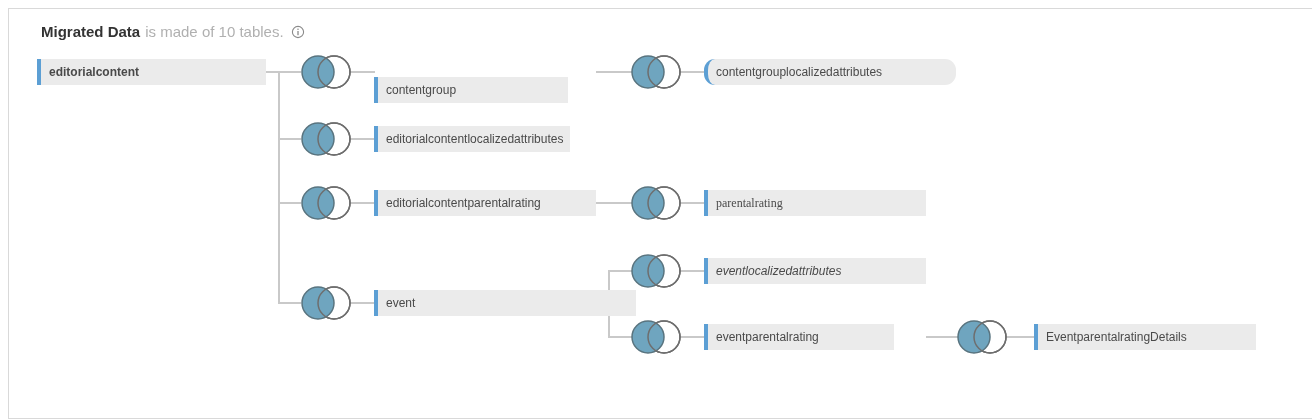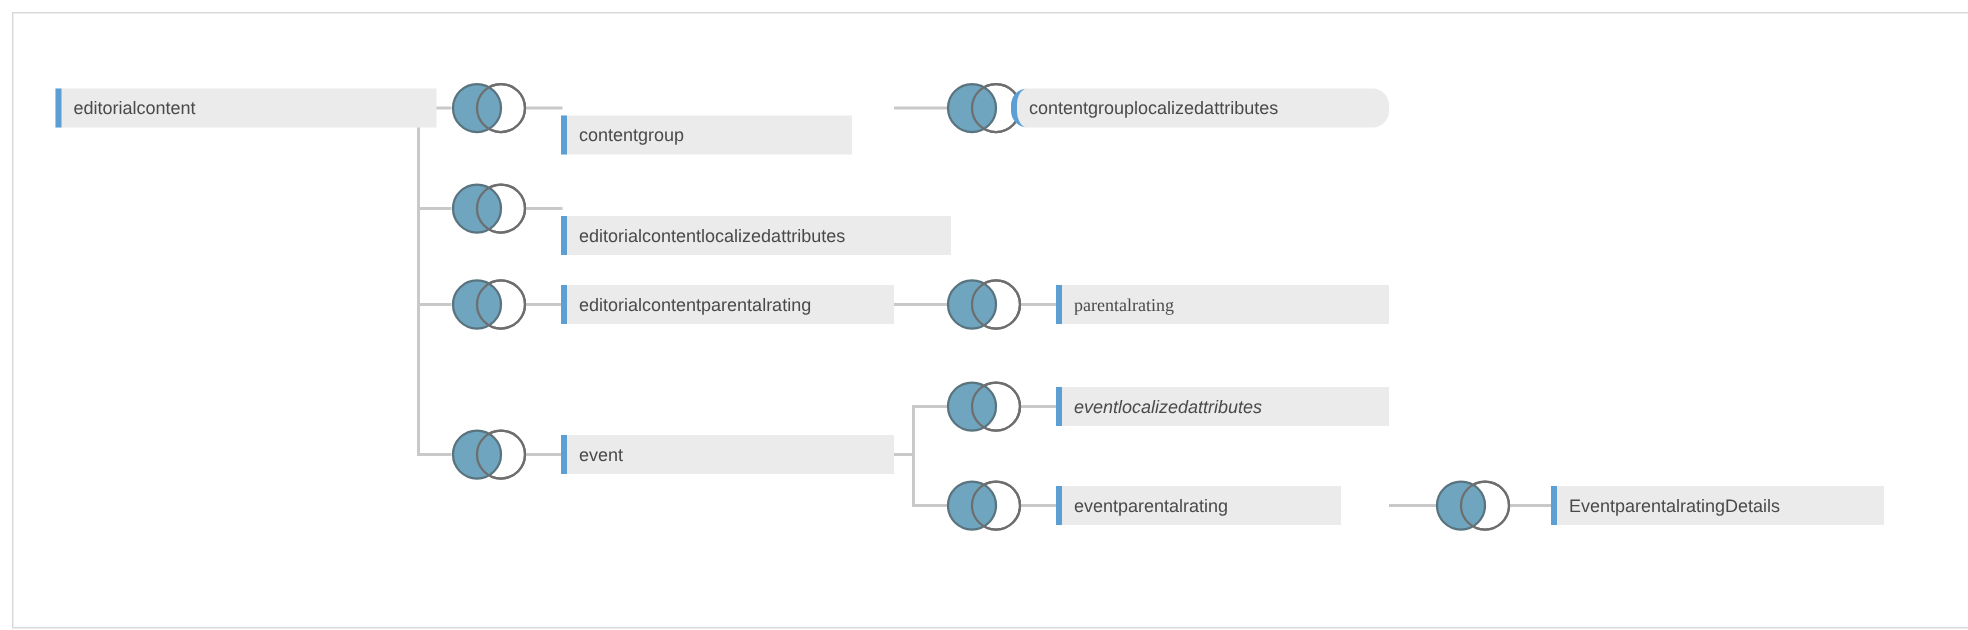--- a/index.html
+++ b/index.html
@@ -53,20 +53,31 @@
     background: #c9c9c9;
   }
   .hline { height: 2px; }
   .vline { width: 2px; }
 </style>
 </head>
 <body>
 
 <div class="card">
 
+  <div class="header">
+    <span class="title">Migrated Data</span>
+    <span class="subtitle">is made of 10 tables.</span>
+    <span class="info">
+      <svg width="14" height="14" viewBox="0 0 14 14">
+        <circle cx="7" cy="7" r="5.6" fill="none" stroke="#8a8a8a" stroke-width="1.1"></circle>
+        <rect x="6.35" y="6" width="1.3" height="4.2" fill="#8a8a8a"></rect>
+        <rect x="6.35" y="3.6" width="1.3" height="1.3" fill="#8a8a8a"></rect>
+      </svg>
+    </span>
+  </div>
 
   <div class="hline" style="left:257px; top:62px; width:14px;"></div>
   <div class="vline" style="left:269px; top:62px; height:233px;"></div>
   <div class="hline" style="left:269px; top:62px; width:23px;"></div>
   <div class="hline" style="left:269px; top:129px; width:23px;"></div>
   <div class="hline" style="left:269px; top:193px; width:23px;"></div>
   <div class="hline" style="left:269px; top:293px; width:23px;"></div>
 
   <div class="hline" style="left:340px; top:62px; width:26px;"></div>
   <div class="hline" style="left:340px; top:129px; width:26px;"></div>
@@ -127,42 +138,42 @@
         <circle cx="33" cy="20" r="16" fill="#ffffff" stroke="#6e6e6e" stroke-width="1.5"></circle>
         <circle cx="17" cy="20" r="16" fill="#6fa5bf" stroke="#59747f" stroke-width="1.5"></circle>
         <circle cx="33" cy="20" r="16" fill="none" stroke="#6e6e6e" stroke-width="1.5"></circle>
       </svg></div>
   <div class="venn" style="left:948px; top:308px;"><svg width="50" height="40" viewBox="0 0 50 40">
         <circle cx="33" cy="20" r="16" fill="#ffffff" stroke="#6e6e6e" stroke-width="1.5"></circle>
         <circle cx="17" cy="20" r="16" fill="#6fa5bf" stroke="#59747f" stroke-width="1.5"></circle>
         <circle cx="33" cy="20" r="16" fill="none" stroke="#6e6e6e" stroke-width="1.5"></circle>
       </svg></div>
 
-  <div class="node" style="left:28px;  top:50px;  width:254px;">
+  <div class="node" style="left:28px;  top:50px;  width:229px;font-weight:bold;">
       <span>editorialcontent</span>
     </div>
   <div class="node" style="left:365px; top:68px;  width:194px;">
       <span>contentgroup</span>
     </div>
-  <div class="node" style="left:665px; top:50px;  width:252px;border-radius:11px;">
+  <div class="node" style="left:695px; top:50px;  width:252px;border-radius:11px;">
       <span>contentgrouplocalizedattributes</span>
     </div>
-  <div class="node" style="left:365px; top:117px; width:260px;margin-top:18px;">
+  <div class="node" style="left:365px; top:117px; width:196px;">
       <span>editorialcontentlocalizedattributes</span>
     </div>
   <div class="node" style="left:365px; top:181px; width:222px;text-align:center;">
       <span>editorialcontentparentalrating</span>
     </div>
   <div class="node" style="left:695px; top:181px; width:222px;font-family:Liberation Serif, serif;">
       <span>parentalrating</span>
     </div>
   <div class="node" style="left:695px; top:249px; width:222px;font-style:italic;">
       <span>eventlocalizedattributes</span>
     </div>
-  <div class="node" style="left:365px; top:281px; width:222px;">
+  <div class="node" style="left:365px; top:281px; width:262px;">
       <span>event</span>
     </div>
   <div class="node" style="left:695px; top:315px; width:190px;">
       <span>eventparentalrating</span>
     </div>
   <div class="node" style="left:1025px; top:315px; width:222px;text-align:center;">
       <span>EventparentalratingDetails</span>
     </div>
 
 </div>

